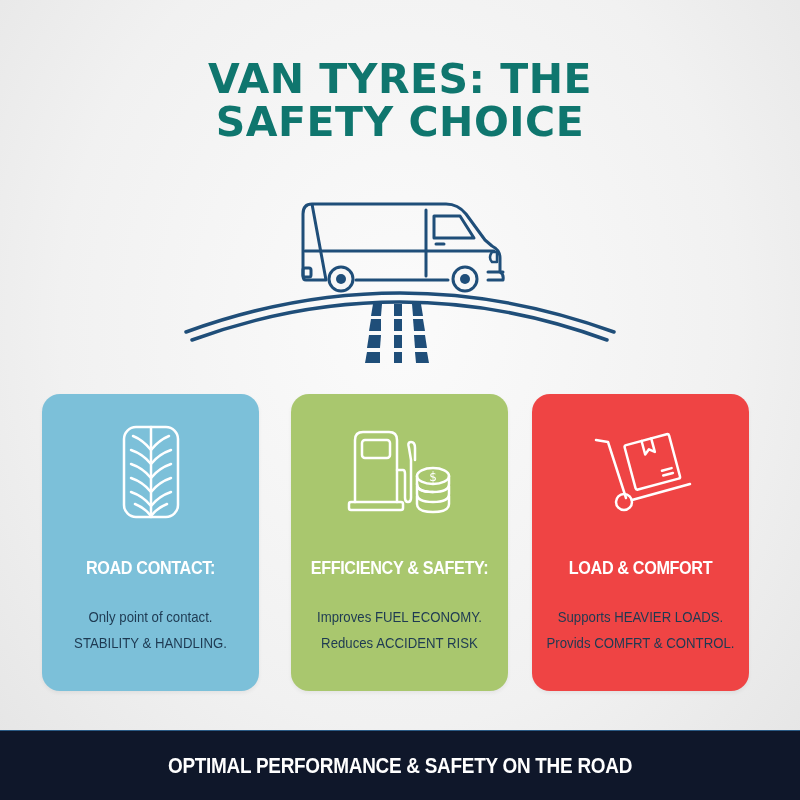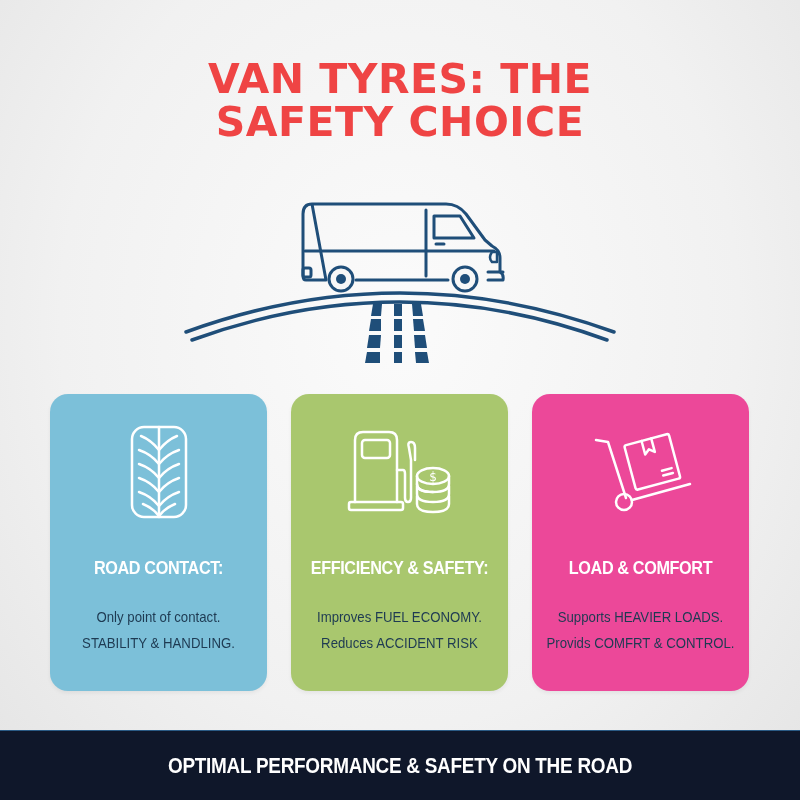--- a/index.html
+++ b/index.html
@@ -3,21 +3,21 @@
   <meta charset="utf-8">
   <style>
     html, body { margin: 0; padding: 0; }
     body {
       width: 800px; height: 800px; overflow: hidden; position: relative;
       background: radial-gradient(ellipse at 50% 40%, #fbfbfb 0%, #f1f1f1 60%, #e4e4e4 100%);
       font-family: "Liberation Sans", sans-serif;
     }
     .title {
       position: absolute; left: 0; right: 0; top: 58px;
-      text-align: center; color: #ef4444;
+      text-align: center; color: #0f766e;
       font-family: "DejaVu Sans", sans-serif; font-weight: bold;
       font-size: 41px; line-height: 43px; letter-spacing: 0.5px;
     }
     .title div { margin: 0; }
     .hero { position: absolute; left: 170px; top: 190px; width: 460px; height: 180px; }
     .card {
       position: absolute; top: 394px; width: 217px; height: 297px;
       border-radius: 18px; box-shadow: 0 2px 4px rgba(0,0,0,0.06);
     }
     .card .icon { position: absolute; left: 0; right: 0; top: 30px; height: 100px; display: flex; justify-content: center; }
@@ -25,23 +25,23 @@
       position: absolute; left: -8px; right: -8px; top: 164px;
       text-align: center; color: #ffffff; font-weight: bold;
       font-size: 18px; letter-spacing: -0.4px; white-space: nowrap;
       transform: scaleX(0.9);
     }
     .card .body {
       position: absolute; left: -12px; right: -12px; top: 210px;
       text-align: center; color: #1e3a52; font-size: 15px; line-height: 26px;
       white-space: nowrap; transform: scaleX(0.88);
     }
-    .c1 { left: 50px; background: #7cc0d9; }
+    .c1 { left: 42px; background: #7cc0d9; }
     .c2 { left: 291px; background: #a9c76e; }
-    .c3 { left: 532px; background: #ec4899; }
+    .c3 { left: 532px; background: #ef4444; }
     .footer {
       position: absolute; left: 0; right: 0; top: 730px; height: 70px;
       background: #0f172a; border-top: 1px solid #2a5a84;
     }
     .footer span {
       position: absolute; left: 0; right: 0; top: 22px; text-align: center;
       color: #ffffff; font-weight: bold; font-size: 22px; letter-spacing: -0.3px;
       transform: scaleX(0.86);
     }
   </style>

